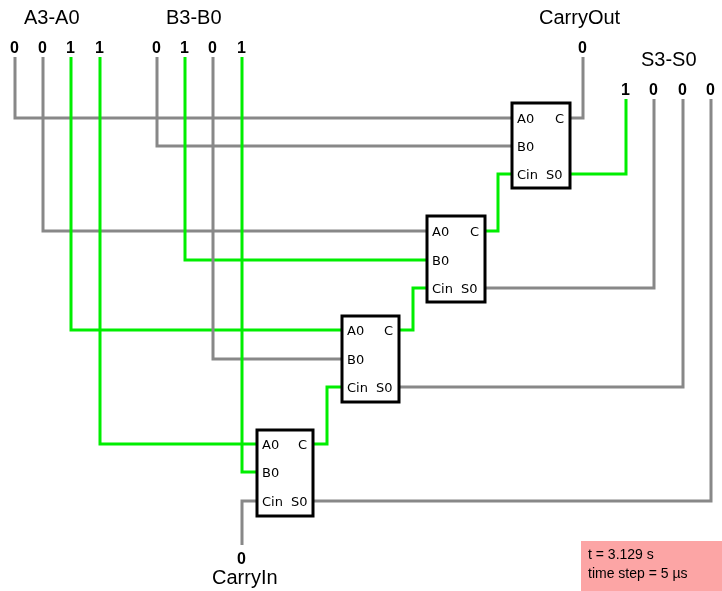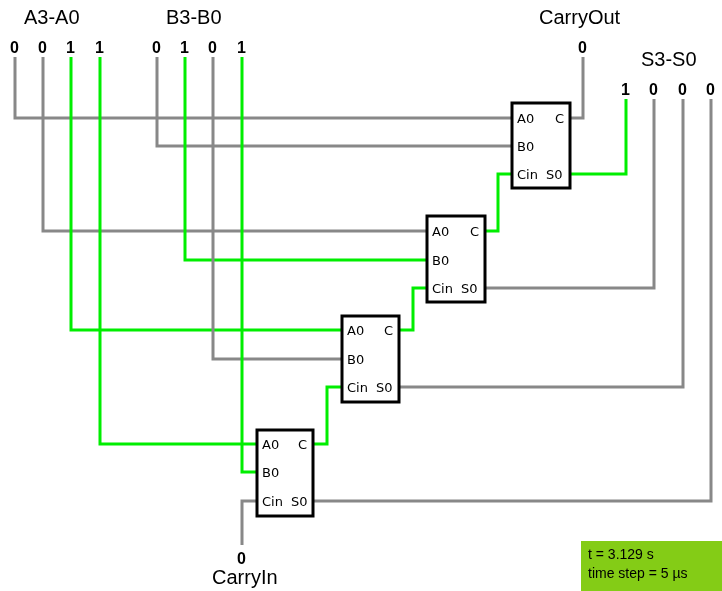--- a/index.html
+++ b/index.html
@@ -86,16 +86,16 @@
   <g transform="translate(257,430)">
     <rect x="0" y="0" width="56" height="86" fill="#fff" stroke="#000" stroke-width="3"></rect>
     <text class="port-label" x="5" y="19">A0</text>
     <text class="port-label" x="41" y="19">C</text>
     <text class="port-label" x="5" y="47">B0</text>
     <text class="port-label" x="5" y="76">Cin</text>
     <text class="port-label" x="34" y="76">S0</text>
   </g>
 </svg>
 
-<div class="status-box" style="background: #84cc16;">
+<div class="status-box" style="background: #fca5a5;">
   <div class="status-line l1">t = 3.129 s</div>
   <div class="status-line l2">time step = 5 µs</div>
 </div>
 
 </body></html>

